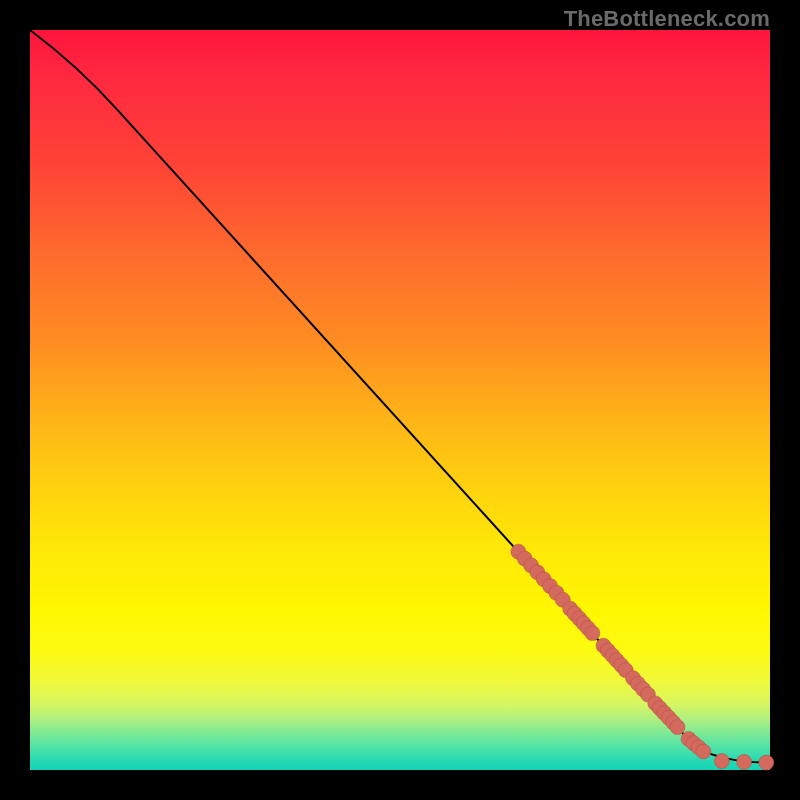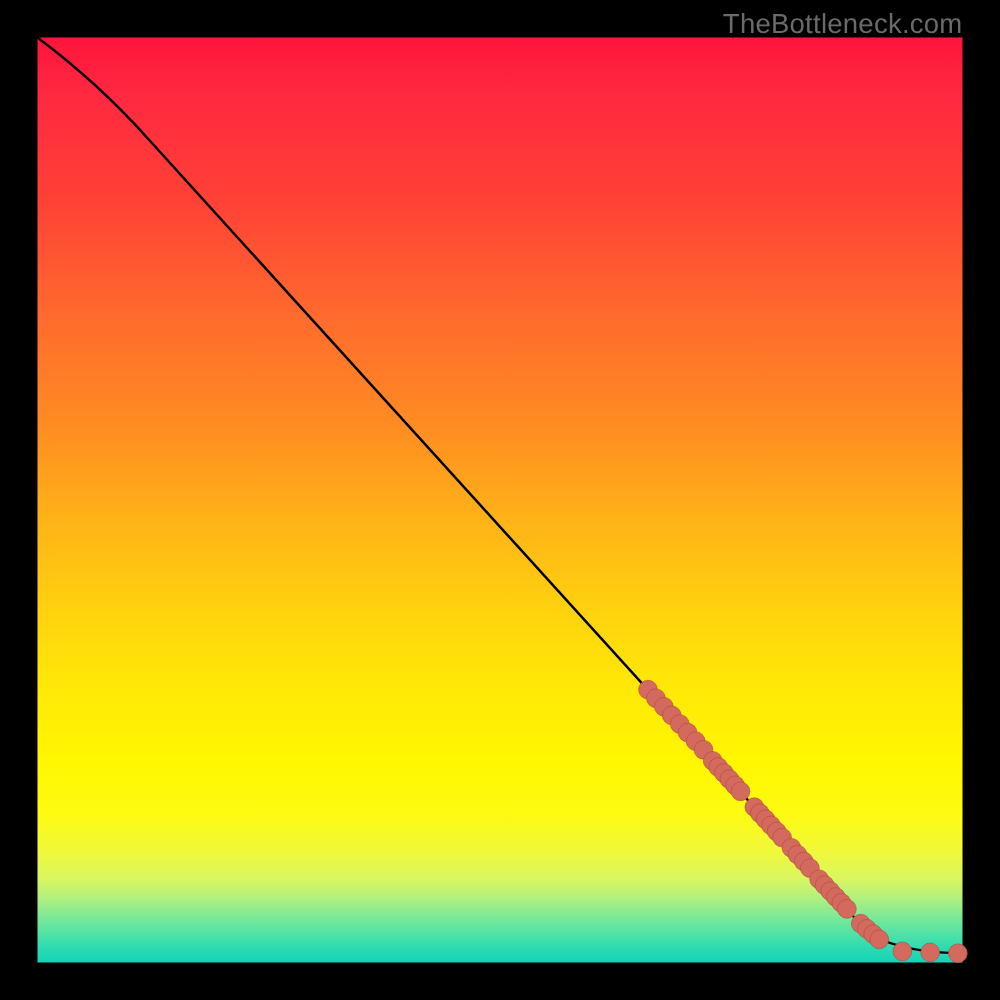--- a/index.html
+++ b/index.html
@@ -44,21 +44,21 @@
       #2bdab2 98.5%,
       #14d4b8 100%
     );
   }
   .watermark {
     position: absolute;
     top: 6px;
     right: 30px;
     color: #6a6a6a;
     font-size: 22px;
-    font-weight: 400;
+    font-weight: 700;
     letter-spacing: 0.2px;
     user-select: none;
   }
   svg.overlay {
     position: absolute;
     left: 0;
     top: 0;
     width: 740px;
     height: 740px;
     overflow: visible;

